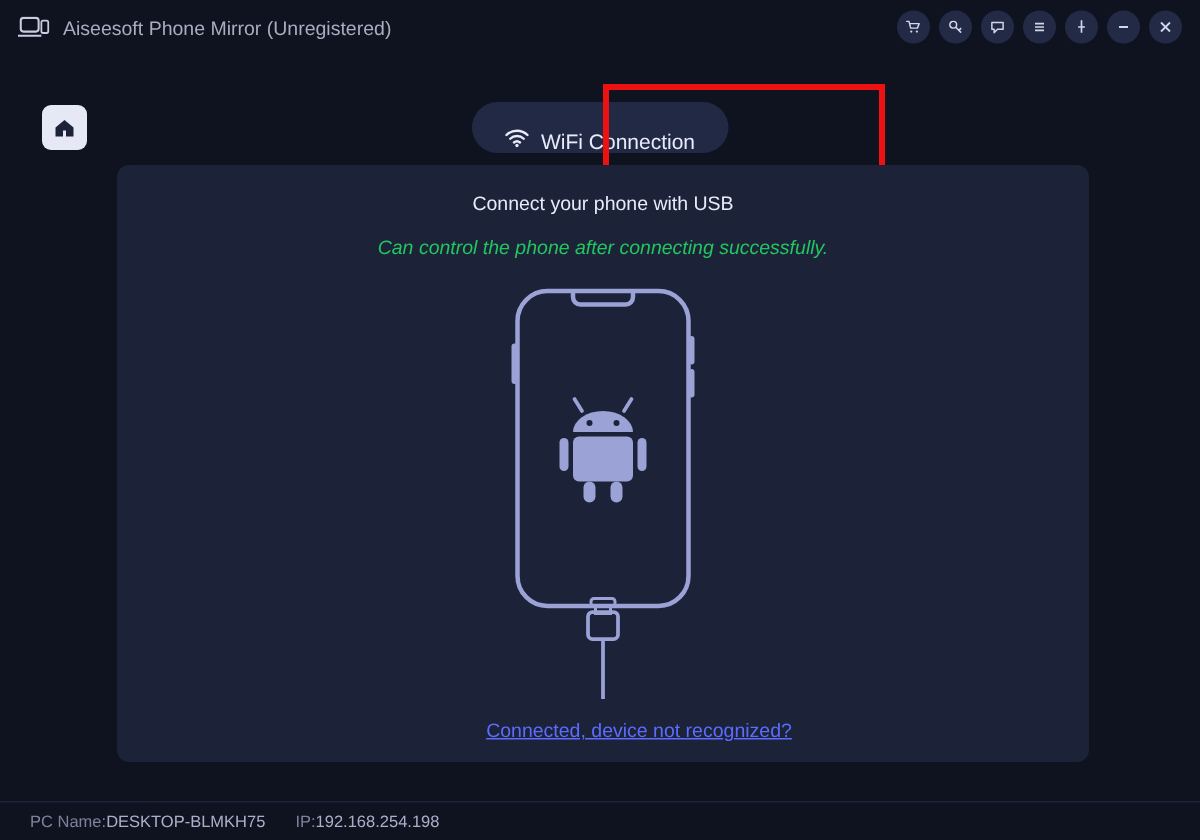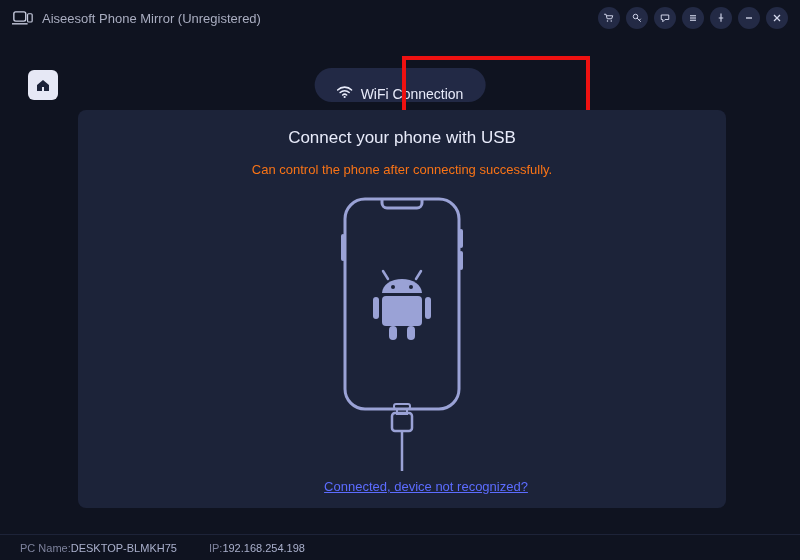--- a/index.html
+++ b/index.html
@@ -71,27 +71,28 @@
   .panel {
     position: absolute;
     left: 78px; top: 110px;
     width: 648px; height: 398px;
     background: #1c2339;
     border-radius: 8px;
     display: flex; flex-direction: column; align-items: center;
   }
   .panel h2 {
     margin-top: 18px;
-    font-size: 17px; font-weight: 500;
+    font-size: 13px; font-weight: 500;
     color: #e8ebfa;
   }
   .panel .sub {
     margin-top: 14px;
     font-size: 13px;
-    color: #f97316;
+    color: #22c55e;
+    font-style: italic;
   }
   .phone-wrap {
     margin-top: 14px;
     position: relative;
     width: 150px; height: 280px;
     display:flex; flex-direction:column; align-items:center;
   }
   .link {
     position: absolute;
     bottom: 14px; left: 0; right: 0;
@@ -104,21 +105,21 @@
     text-decoration: underline;
     cursor: pointer;
   }
   .statusbar {
     position: absolute;
     left: 0; right: 0; bottom: 0;
     height: 26px;
     border-top: 1px solid #1d2338;
     display: flex; align-items: center;
     padding: 0 20px;
-    gap: 32px;
+    gap: 20px;
     font-size: 11px;
     color: #7d829c;
   }
   .statusbar span.lbl { color: #7d829c; }
   .statusbar span.val { color: #aab0cc; }
 </style>
 </head>
 <body>
 
 <div class="titlebar">

